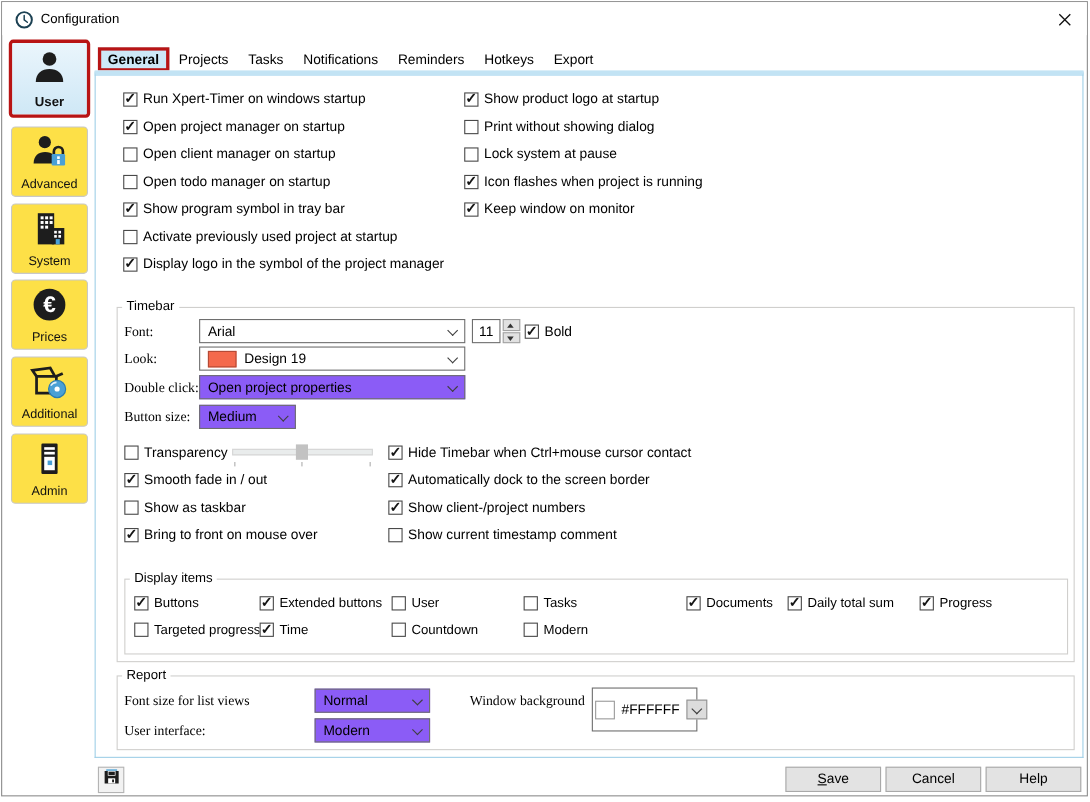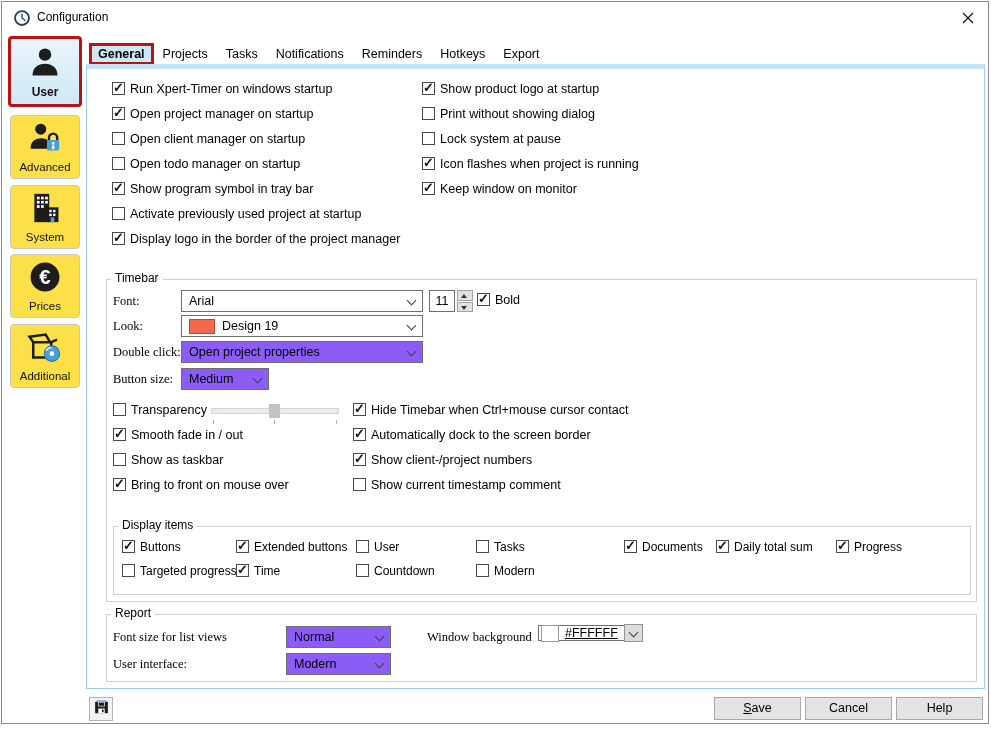--- a/index.html
+++ b/index.html
@@ -23,21 +23,21 @@
                  background:linear-gradient(#eaf5fc,#cfe8f6);}
   .side-item.sel .slabel{font-weight:bold;font-size:12px;}
   
   .tabs{position:absolute;left:87px;top:39px;display:flex;align-items:flex-end;height:24px;}
   .tab{padding:4px 9px 4px 9px;font-size:12.5px;white-space:nowrap;}
   .tab.sel{background:#cde8f7;border:3px solid #b81414;padding:1px 6px;font-weight:bold;}
   
   .panel{position:absolute;left:84px;top:62px;width:899px;height:625px;box-sizing:border-box;
          border:1px solid #9fcfe7;border-top:5px solid #c2e3f4;background:#fff;}
   
-  .cbrow{position:absolute;display:flex;gap:5px;height:16px;
+  .cbrow{position:absolute;display:flex;align-items:center;gap:5px;height:16px;
          font-size:12.5px;white-space:nowrap;}
   .cbrow .lbl{line-height:15px;}
   .cb{width:13px;height:13px;box-sizing:border-box;border:1px solid #494949;background:#fff;
       position:relative;flex:none;}
   .cb.on::after{content:"✓";position:absolute;left:-1px;top:-3px;width:13px;
                 font-size:13px;line-height:15px;color:#141414;font-weight:bold;text-align:center;}
   .small .lbl{font-size:12px;}
   
   .group{position:absolute;box-sizing:border-box;border:1px solid #d0cfcd;background:#fff;}
   .legend{position:absolute;top:-9px;left:4px;background:#fff;padding:0 4px;font-size:12px;}
@@ -62,22 +62,22 @@
             border-right:3.5px solid transparent;border-bottom:4px solid #333;}
   .spin-btn.down::after{content:"";position:absolute;left:3px;top:3px;border-left:3.5px solid transparent;
             border-right:3.5px solid transparent;border-top:4px solid #333;}
   
   .slider{position:absolute;width:128px;height:20px;}
   .slider .track{position:absolute;left:0;right:0;top:6px;height:6px;background:#e9ecec;
                  border:1px solid #d5d5d5;box-sizing:border-box;}
   .slider .thumb{position:absolute;top:2px;width:11px;height:14px;background:#c2c2c2;}
   .slider .tick{position:absolute;top:18px;width:1px;height:4px;background:#adadad;}
   
-  .wb-box{position:absolute;height:16px;box-sizing:border-box;border:1px solid #6e6e6e;
-          background:#fff;display:flex;align-items:center;padding:2px;text-decoration:underline;}
+  .wb-box{position:absolute;height:40px;box-sizing:border-box;border:1px solid #6e6e6e;
+          background:#fff;display:flex;align-items:center;padding:2px;}
   .wb-swatch{width:18px;height:17px;box-sizing:border-box;border:1px solid #9a9a9a;flex:none;}
   .wb-val{font-size:12.5px;padding:0 6px;flex:1;}
   .wb-btn{width:19px;height:18px;box-sizing:border-box;background:#dcdcdc;border:1px solid #939393;
           display:flex;align-items:center;justify-content:center;flex:none;}
   .wb-btn .chev{margin-left:0;}
   
   .btn{position:absolute;height:23px;box-sizing:border-box;background:#e3e3e3;border:1px solid #a9a9a9;
        font-size:12.5px;text-align:center;line-height:20px;}
   .u{text-decoration:underline;}
   .tool-btn{position:absolute;width:24px;height:24px;box-sizing:border-box;background:#f2f2f2;
@@ -157,20 +157,30 @@
           <path d="M4.5 8.5h13v11h-13z" fill="none" stroke="#1d1d1d" stroke-width="1.8"></path>
           <path d="M4.5 8.5 1.8 4.6 13.5 3l3 5.3" fill="none" stroke="#1d1d1d" stroke-width="1.8"></path>
           <path d="M17.5 8.5l4.2-1.9" stroke="#1d1d1d" stroke-width="1.8"></path>
           <circle cx="18" cy="16.8" r="5.6" fill="#4aa0d5"></circle>
           <circle cx="18" cy="16.8" r="5.6" fill="none" stroke="#2b7cb0" stroke-width="0.8"></circle>
           <circle cx="18" cy="16.8" r="1.7" fill="#fff"></circle>
           <path d="M13.8 14.6a4.8 4.8 0 0 1 3.8-2.2" stroke="#dff0fa" stroke-width="1.1" fill="none"></path>
         </svg></span>
     <span class="slabel">Additional</span>
   </div>
+  <div class="side-item" style="top:392px">
+    <span><svg width="34" height="34" viewBox="0 0 24 24">
+          <rect x="6.8" y="2.2" width="10.4" height="19.6" rx="0.8" fill="#1d1d1d"></rect>
+          <rect x="8.6" y="4.6" width="6.8" height="1.7" fill="#fff"></rect>
+          <rect x="8.6" y="7.6" width="6.8" height="1.7" fill="#fff"></rect>
+          <rect x="8.6" y="10.8" width="6.8" height="8.6" fill="#fff"></rect>
+          <rect x="10.8" y="13.2" width="2.9" height="2.9" fill="#4aa0d5"></rect>
+        </svg></span>
+    <span class="slabel">Admin</span>
+  </div>
 
   <div class="tabs">
     <div class="tab sel">General</div>
     <div class="tab">Projects</div>
     <div class="tab">Tasks</div>
     <div class="tab">Notifications</div>
     <div class="tab">Reminders</div>
     <div class="tab">Hotkeys</div>
     <div class="tab">Export</div>
   </div>
@@ -196,21 +206,21 @@
   <div class="cbrow" style="left:110px;top:180px">
       <span class="cb on"></span>
       <span class="lbl">Show program symbol in tray bar</span>
     </div>
   <div class="cbrow" style="left:110px;top:205px">
       <span class="cb"></span>
       <span class="lbl">Activate previously used project at startup</span>
     </div>
   <div class="cbrow" style="left:110px;top:230px">
       <span class="cb on"></span>
-      <span class="lbl">Display logo in the border of the project manager</span>
+      <span class="lbl">Display logo in the symbol of the project manager</span>
     </div>
 
   <div class="cbrow" style="left:420px;top:80px">
       <span class="cb on"></span>
       <span class="lbl">Show product logo at startup</span>
     </div>
   <div class="cbrow" style="left:420px;top:105px">
       <span class="cb"></span>
       <span class="lbl">Print without showing dialog</span>
     </div>

